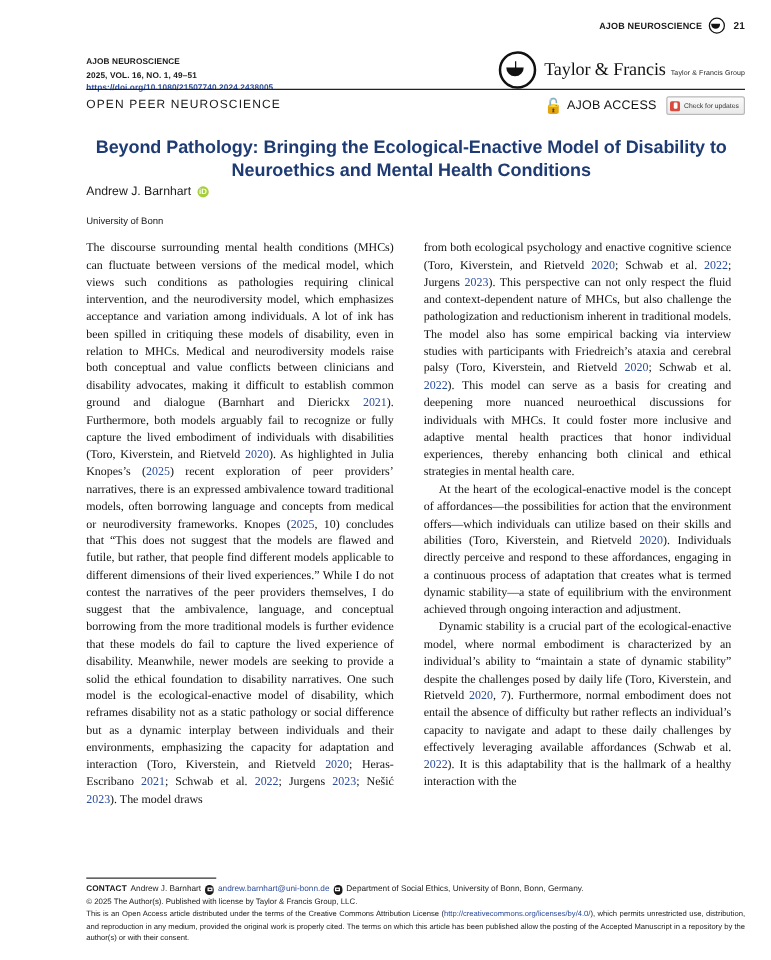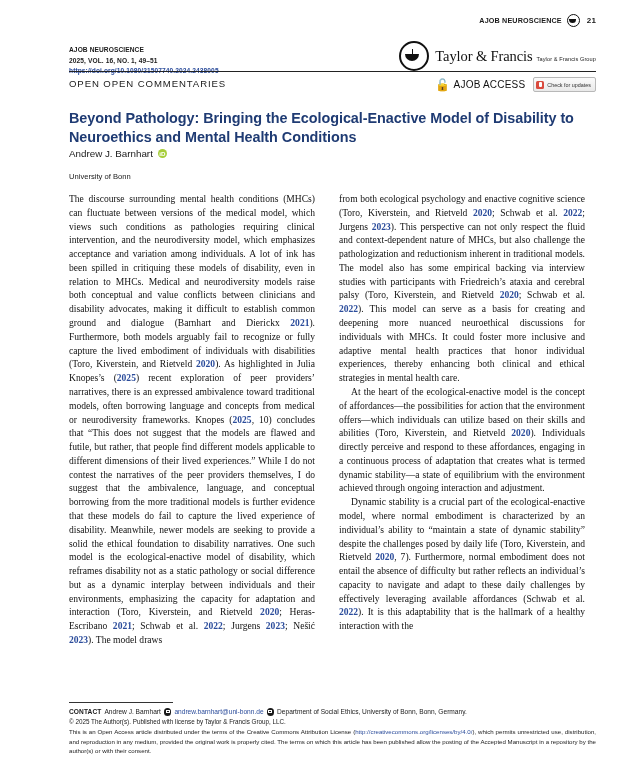--- a/index.html
+++ b/index.html
@@ -212,20 +212,21 @@
     position: absolute;
     top: 99px;
     left: 52px;
     width: 520px;
     font-family: "Liberation Sans", "DejaVu Sans", sans-serif;
     font-size: 14.4px;
     font-weight: 700;
     line-height: 1.33;
     color: #1f3b73;
     letter-spacing: -0.05px;
+    text-align: center;
   }
 
   
   .author-row {
     position: absolute;
     top: 148px;
     left: 52px;
     display: flex;
     align-items: center;
     gap: 5px;
@@ -276,21 +277,20 @@
     color: #111;
   }
   .col p {
     margin: 0;
   }
   .col p + p {
     text-indent: 12px;
   }
   .col .ref {
     color: #2b4c9b;
-    font-weight: bold;
   }
 
   
   .footer {
     position: absolute;
     left: 52px;
     right: 38px;
     top: 702px;
   }
   .footer-rule {
@@ -372,21 +372,21 @@
     <span class="tf-badge"></span>
     <span class="tf-text">
       <span class="tf-name">Taylor &amp; Francis</span>
       <span class="tf-sub">Taylor &amp; Francis Group</span>
     </span>
   </div>
 
   <div class="rule"></div>
 
   <div class="section-line">
-    <div class="section-label">OPEN OPEN COMMENTARIES</div>
+    <div class="section-label">OPEN PEER NEUROSCIENCE</div>
     <div class="oa-group">
       <div class="oa-lock">
         <span class="lock-glyph">🔓</span>
         <span>AJOB ACCESS</span>
       </div>
       <div class="updates-badge">
         <span class="updates-icon"></span>
         <span class="updates-text">Check for updates</span>
       </div>
     </div>

